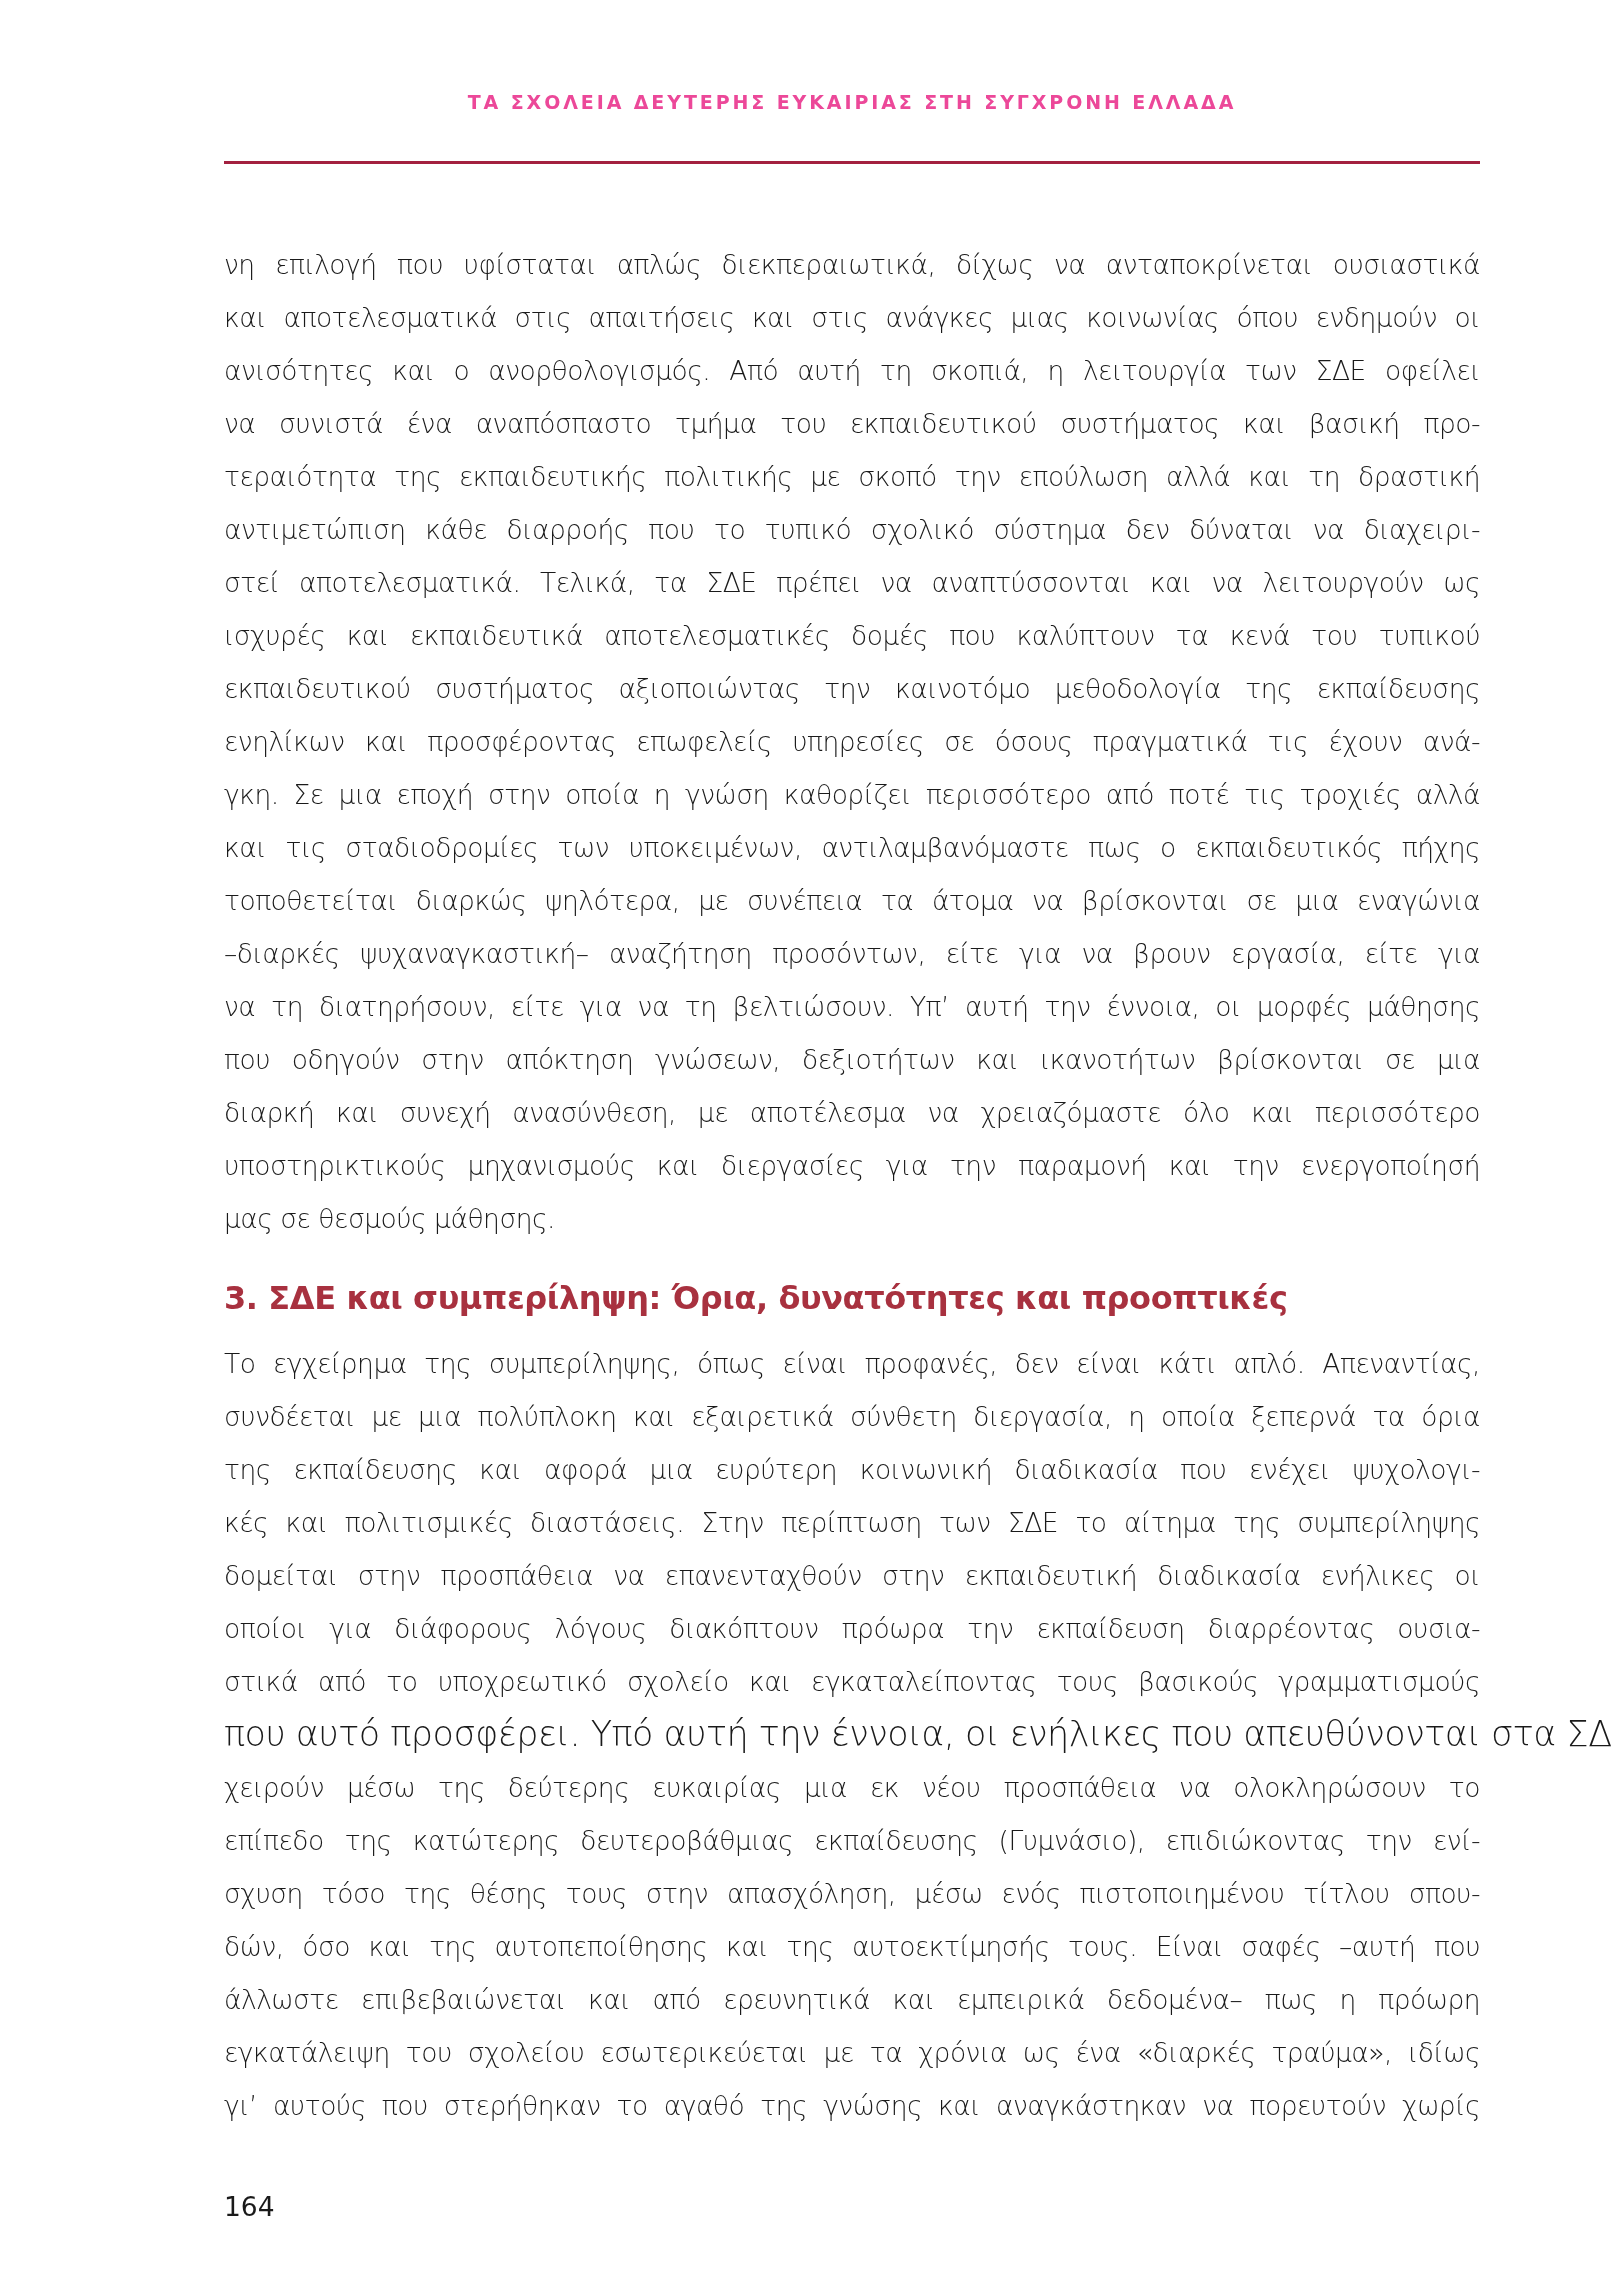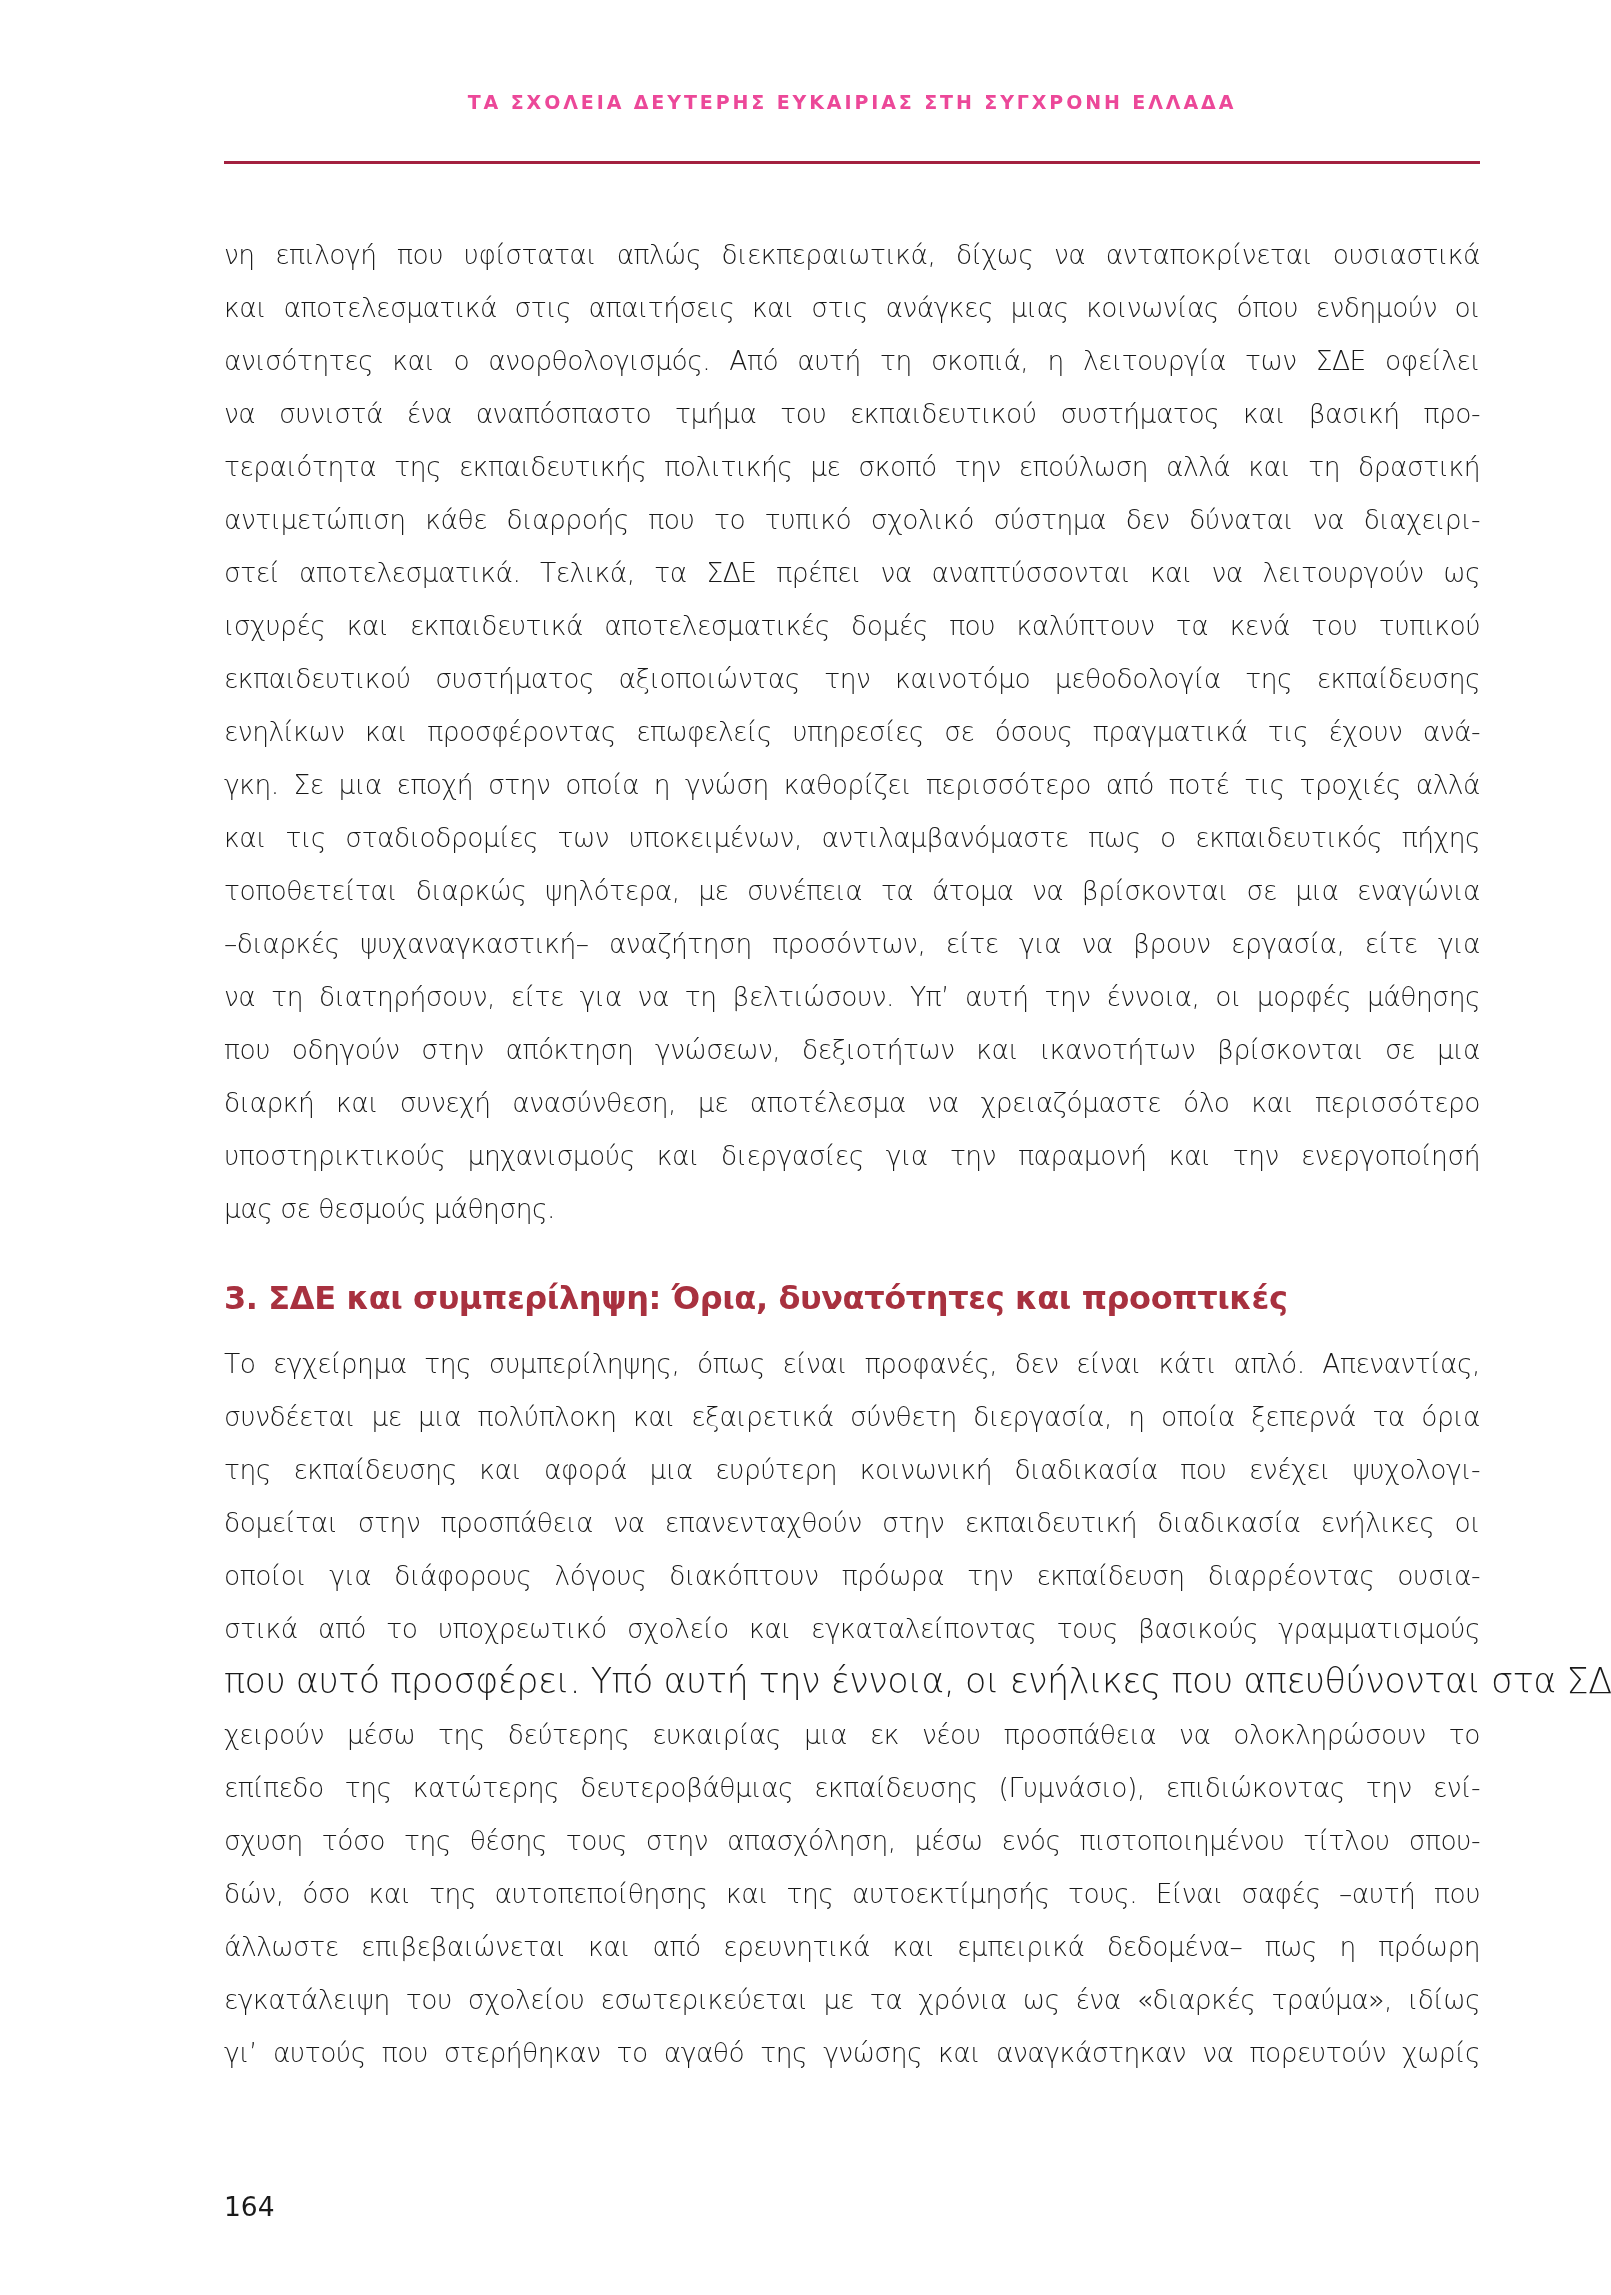--- a/index.html
+++ b/index.html
@@ -8,21 +8,21 @@
   .running-head { position: absolute; left: 224px; width: 1256px; top: 91px;
          text-align: center; font-family: "DejaVu Sans", sans-serif; font-size: 19px;
          font-weight: bold; letter-spacing: 2.9px; color: #ec4899; }
   .head-rule { position: absolute; left: 224px; width: 1256px; top: 161px; height: 2.5px;
          background: #a3203f; }
   .body-block { position: absolute; left: 224px; width: 1256px; }
   .line { display: block; height: 53px; line-height: 53px; font-size: 26.5px;
           letter-spacing: -0.5px; text-align: justify; text-align-last: justify;
           white-space: nowrap; overflow: visible; font-weight: 300; }
   .line.last { text-align-last: left; }
-  #para1 { top: 228px; }
+  #para1 { top: 238px; }
   .section-heading { position: absolute; left: 224px; top: 1279px; font-size: 32px;
           font-weight: bold; color: #a8313f; letter-spacing: -0.4px;
           font-family: "DejaVu Sans", sans-serif; text-align: center; }
   #para2 { top: 1337px; }
   .page-number { position: absolute; left: 224px; top: 2191px; font-size: 26.5px; color: #1a1a1a; }
 </style>
 </head>
 <body>
 
 <div class="running-head">ΤΑ ΣΧΟΛΕΙΑ ΔΕΥΤΕΡΗΣ ΕΥΚΑΙΡΙΑΣ ΣΤΗ ΣΥΓΧΡΟΝΗ ΕΛΛΑΔΑ</div>
@@ -49,20 +49,21 @@
     <div class="line" style="white-space: nowrap; font-size: 26.5px;">υποστηρικτικούς μηχανισμούς και διεργασίες για την παραμονή και την ενεργοποίησή</div>
     <div class="line last" style="white-space: nowrap; font-size: 26.5px;">μας σε θεσμούς μάθησης.</div>
   </div>
 
 <div class="section-heading">3. ΣΔΕ και συμπερίληψη: Όρια, δυνατότητες και προοπτικές</div>
 
 <div class="body-block" id="para2">
     <div class="line" style="white-space: nowrap; font-size: 26.5px;">Το εγχείρημα της συμπερίληψης, όπως είναι προφανές, δεν είναι κάτι απλό. Απεναντίας,</div>
     <div class="line" style="white-space: nowrap; font-size: 26.5px;">συνδέεται με μια πολύπλοκη και εξαιρετικά σύνθετη διεργασία, η οποία ξεπερνά τα όρια</div>
     <div class="line" style="white-space: nowrap; font-size: 26.5px;">της εκπαίδευσης και αφορά μια ευρύτερη κοινωνική διαδικασία που ενέχει ψυχολογι-</div>
+    <div class="line" style="white-space: nowrap; font-size: 26.5px;">κές και πολιτισμικές διαστάσεις. Στην περίπτωση των ΣΔΕ το αίτημα της συμπερίληψης</div>
     <div class="line" style="white-space: nowrap; font-size: 26.5px;">δομείται στην προσπάθεια να επανενταχθούν στην εκπαιδευτική διαδικασία ενήλικες οι</div>
     <div class="line" style="white-space: nowrap; font-size: 26.5px;">οποίοι για διάφορους λόγους διακόπτουν πρόωρα την εκπαίδευση διαρρέοντας ουσια-</div>
     <div class="line" style="white-space: nowrap; font-size: 26.5px;">στικά από το υποχρεωτικό σχολείο και εγκαταλείποντας τους βασικούς γραμματισμούς</div>
     <div class="line" style="white-space: nowrap; font-size: 35px;">που αυτό προσφέρει. Υπό αυτή την έννοια, οι ενήλικες που απευθύνονται στα ΣΔΕ επι-</div>
     <div class="line" style="white-space: nowrap; font-size: 26.5px;">χειρούν μέσω της δεύτερης ευκαιρίας μια εκ νέου προσπάθεια να ολοκληρώσουν το</div>
     <div class="line" style="white-space: nowrap; font-size: 26.5px;">επίπεδο της κατώτερης δευτεροβάθμιας εκπαίδευσης (Γυμνάσιο), επιδιώκοντας την ενί-</div>
     <div class="line" style="white-space: nowrap; font-size: 26.5px;">σχυση τόσο της θέσης τους στην απασχόληση, μέσω ενός πιστοποιημένου τίτλου σπου-</div>
     <div class="line" style="white-space: nowrap; font-size: 26.5px;">δών, όσο και της αυτοπεποίθησης και της αυτοεκτίμησής τους. Είναι σαφές –αυτή που</div>
     <div class="line" style="white-space: nowrap; font-size: 26.5px;">άλλωστε επιβεβαιώνεται και από ερευνητικά και εμπειρικά δεδομένα– πως η πρόωρη</div>
     <div class="line" style="white-space: nowrap; font-size: 26.5px;">εγκατάλειψη του σχολείου εσωτερικεύεται με τα χρόνια ως ένα «διαρκές τραύμα», ιδίως</div>

